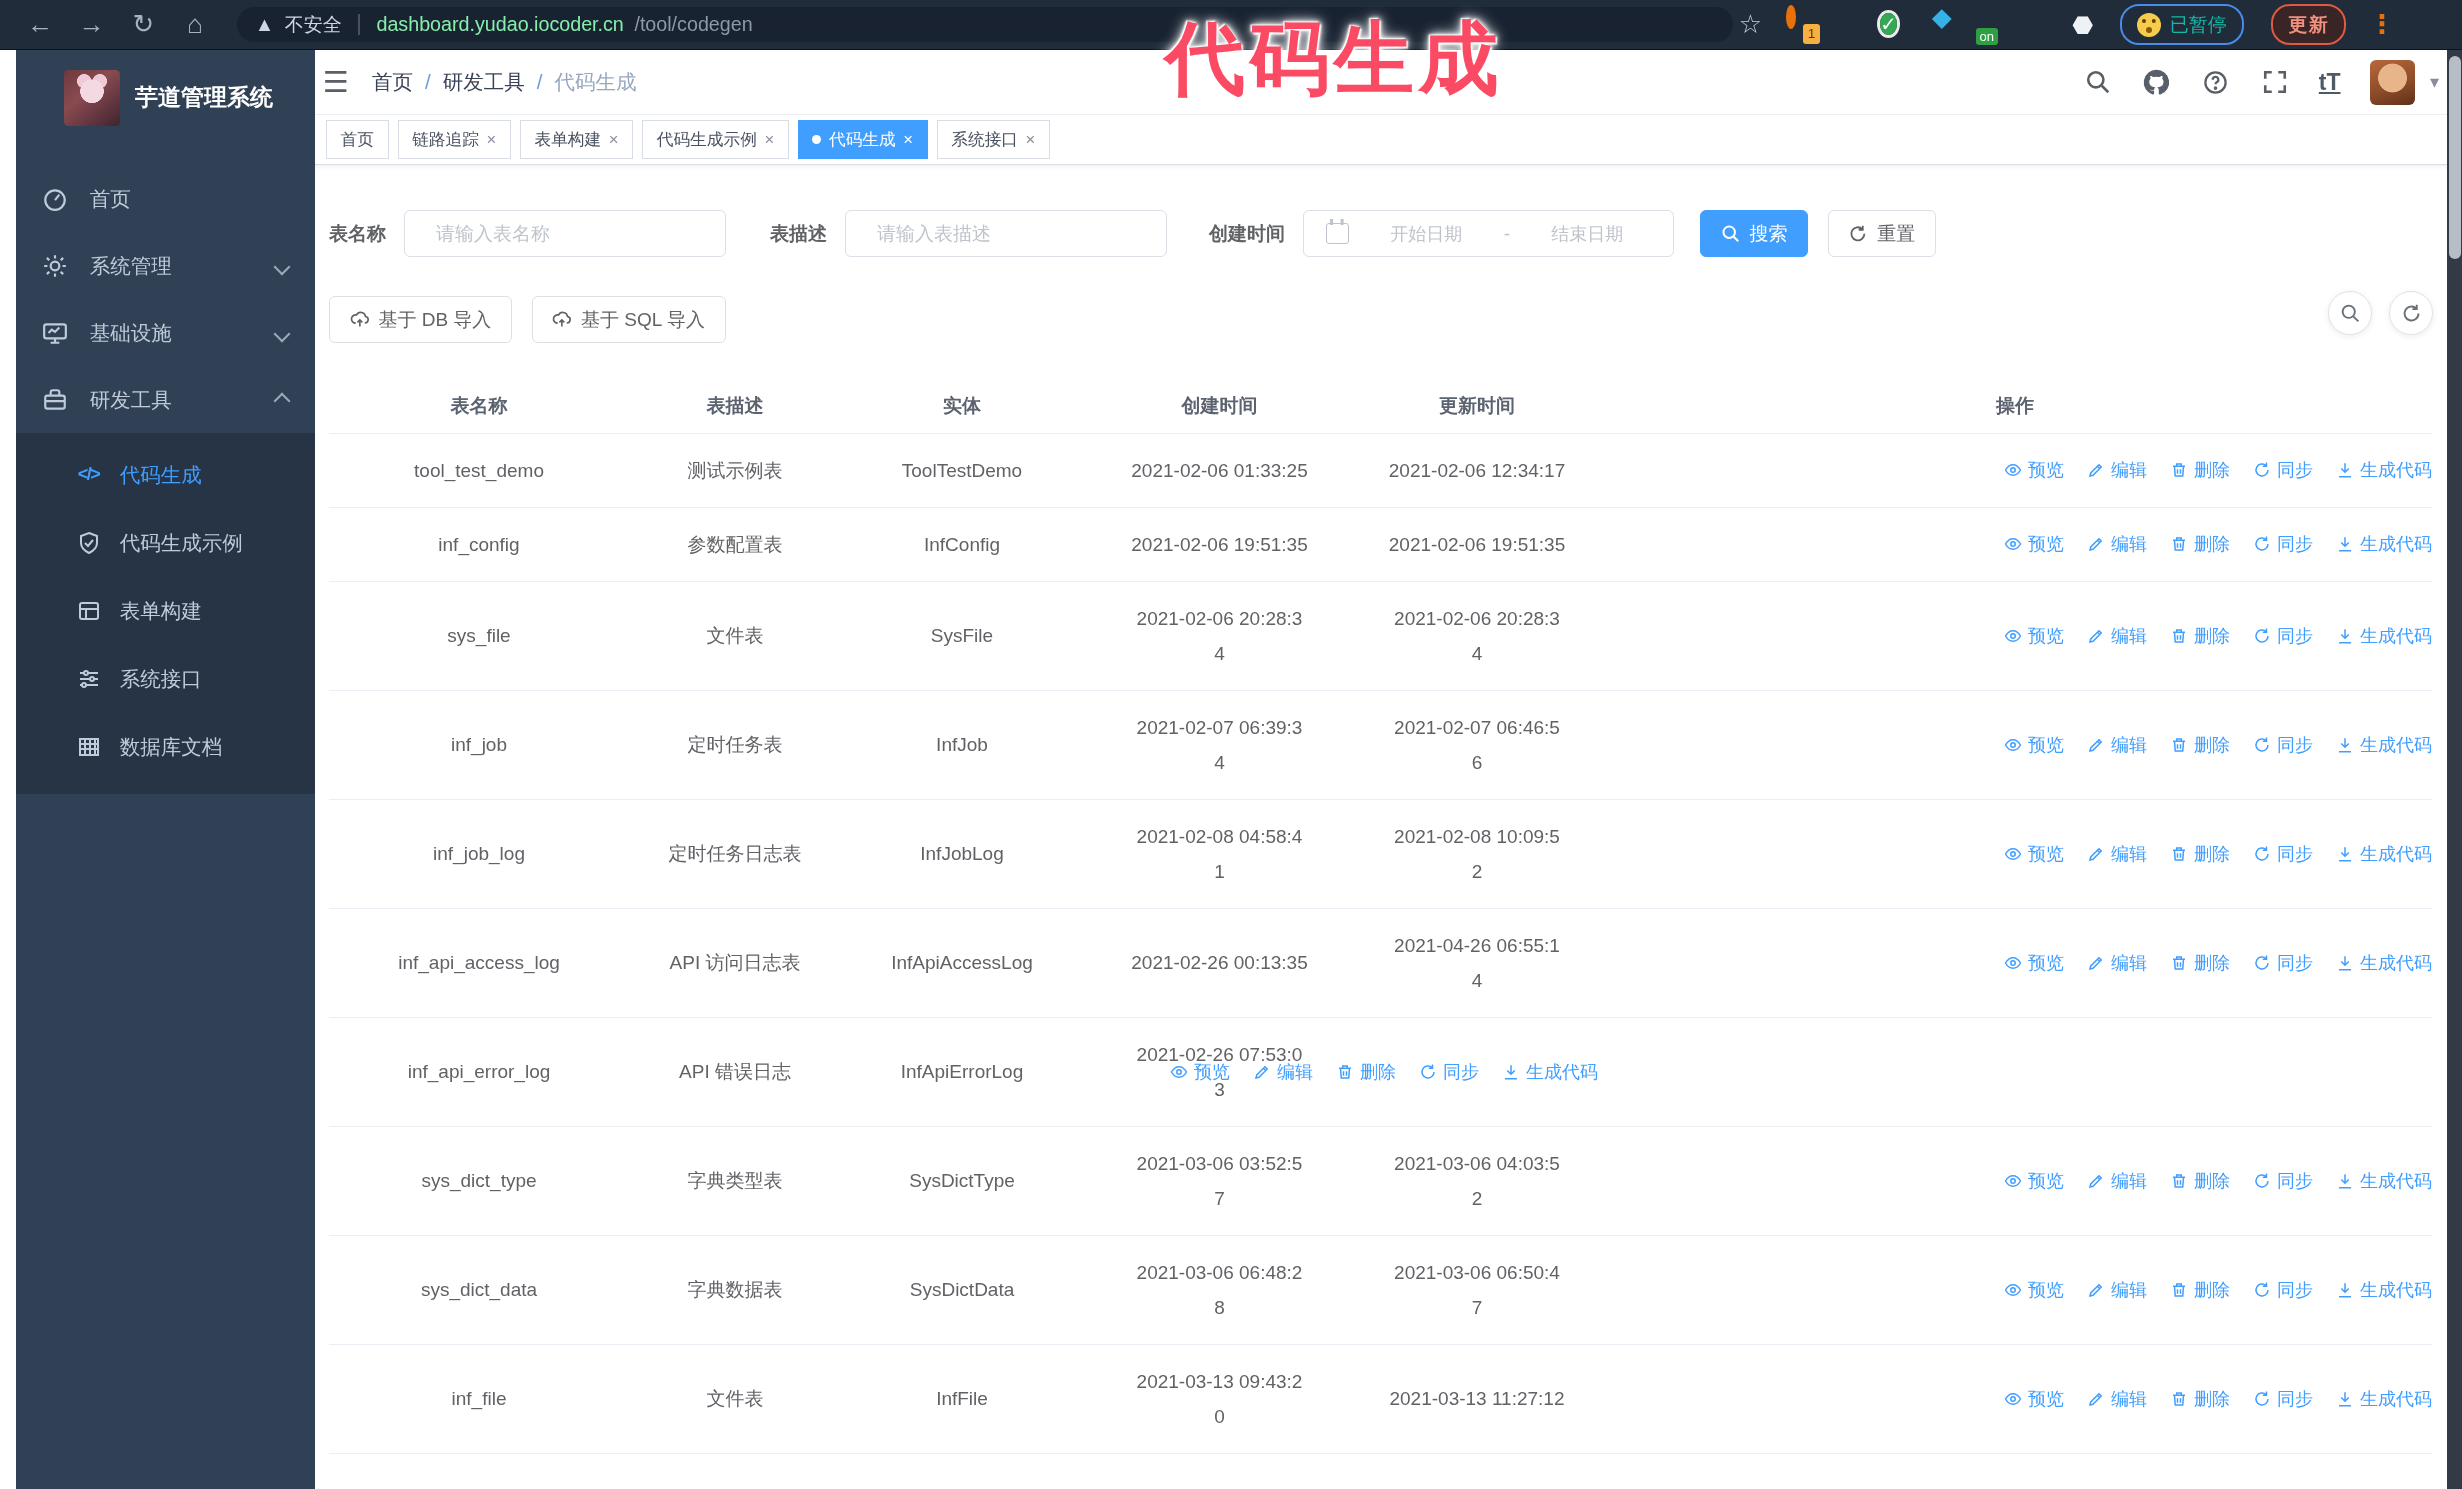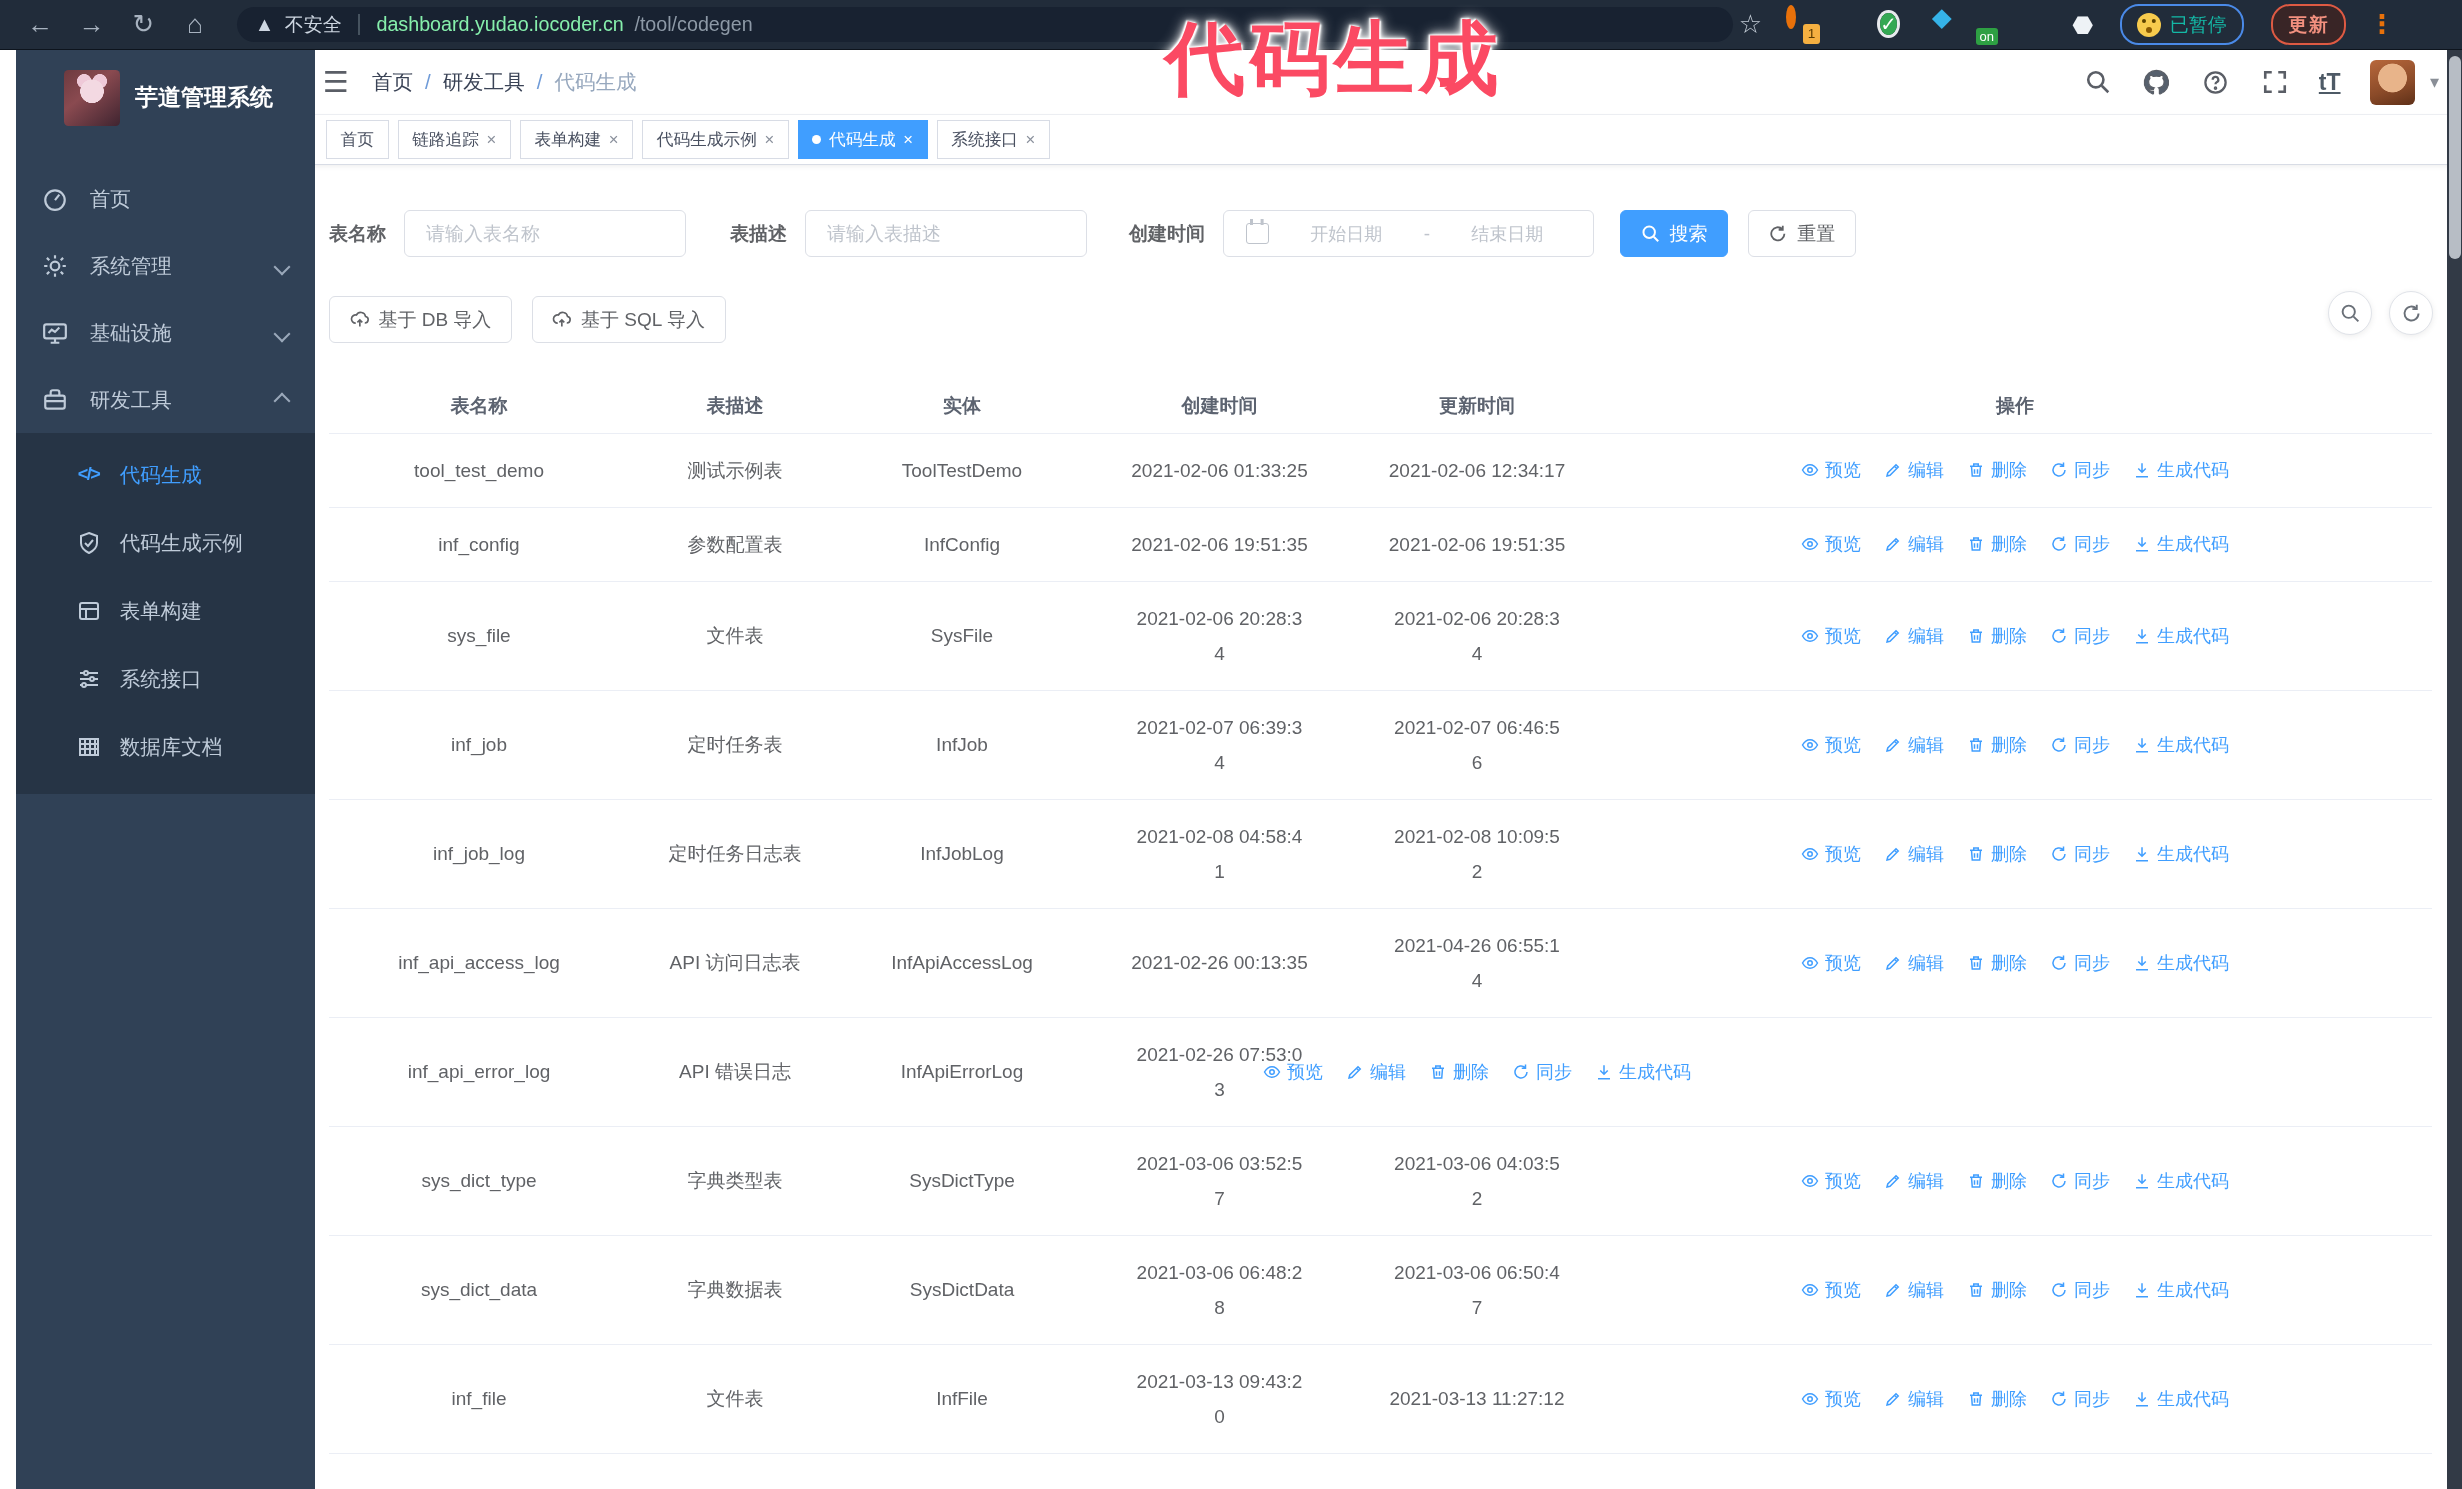--- a/index.html
+++ b/index.html
@@ -100,21 +100,21 @@
     background:#fff; color:#495060; font-size:16.7px; cursor:pointer; }
   .tag .tag-close { font-size:16.7px; color:#8a909c; }
   .tag.active { background:#409eff; border-color:#409eff; color:#fff; }
   .tag.active .tag-close { color:#fff; }
   .tag-dot { width:9px; height:9px; border-radius:50%; background:#fff; }
 
   .content { padding:45px 30px 0 30px; position:relative; }
 
   .search-row { display:flex; align-items:center; font-size:19px; color:#606266; }
   .fld-label { margin-right:18px; font-weight:bold; color:#606266; white-space:nowrap; }
-  .text-input { width:282px; height:47px; border:0.8px solid #dcdfe6; border-radius:6px; padding:0 21px;
+  .text-input { width:322px; height:47px; border:0.8px solid #dcdfe6; border-radius:6px; padding:0 31px;
     font-size:19px; color:#606266; background:#fff; font-family:inherit; }
   .text-input::placeholder { color:#bfc4cc; }
   .gap1 { width:44px; } .gap2 { width:42px; }
   .date-range { width:371px; height:47px; border:0.8px solid #dcdfe6; border-radius:6px; display:flex;
     align-items:center; padding:0 22px; gap:13.6px; color:#bfc4cc; background:#fff; }
   .cal-icon { width:23px; height:21px; border:1.5px solid #bfc4cc; border-radius:3px; position:relative; flex:none; }
   .cal-icon::before { content:""; position:absolute; left:3px; top:-5.3px; width:3px; height:6px; background:#bfc4cc;
     box-shadow:10.6px 0 0 #bfc4cc; }
   .range-sep { color:#bfc4cc; }
   .dr-ph { flex:1; text-align:center; font-size:18px; }
@@ -131,21 +131,21 @@
     color:#6a7078; cursor:pointer; }
   .circle-btn svg { stroke:#6a7078; }
 
   
   .table { margin-top:38px; width:2103px; font-size:19px; color:#606266; }
   .t-head, .t-row { display:grid; grid-template-columns:300px 212px 242px 273px 242px 1fr; align-items:center; }
   .t-head { border-bottom:0.8px solid #ebeef5; padding:12px 0 13.6px 0; font-weight:bold; color:#5c6370; }
   .t-head > div { text-align:center; }
   .t-row { border-bottom:0.8px solid #ebeef5; padding:19px 0; }
   .t-cell { text-align:center; line-height:35px; white-space:pre-line; }
-  .actions { display:flex; justify-content:center; align-items:center; gap:23px; }
+  .actions { display:flex; justify-content:flex-end; align-items:center; gap:23px; }
   .action-link { color:#409eff; display:inline-flex; align-items:center; gap:6px; cursor:pointer; font-size:18px; white-space:nowrap; }
   .action-link svg { stroke:#409eff; }
 
   
   .scrollbar { position:absolute; right:0; top:50px; width:15px; height:1440px; background:#323a46; z-index:6; }
   .scroll-thumb { position:absolute; left:1.5px; top:6px; width:12px; height:203px; background:#b7bdc5; border-radius:6px; }
 </style>
 </head>
 <body>
 

